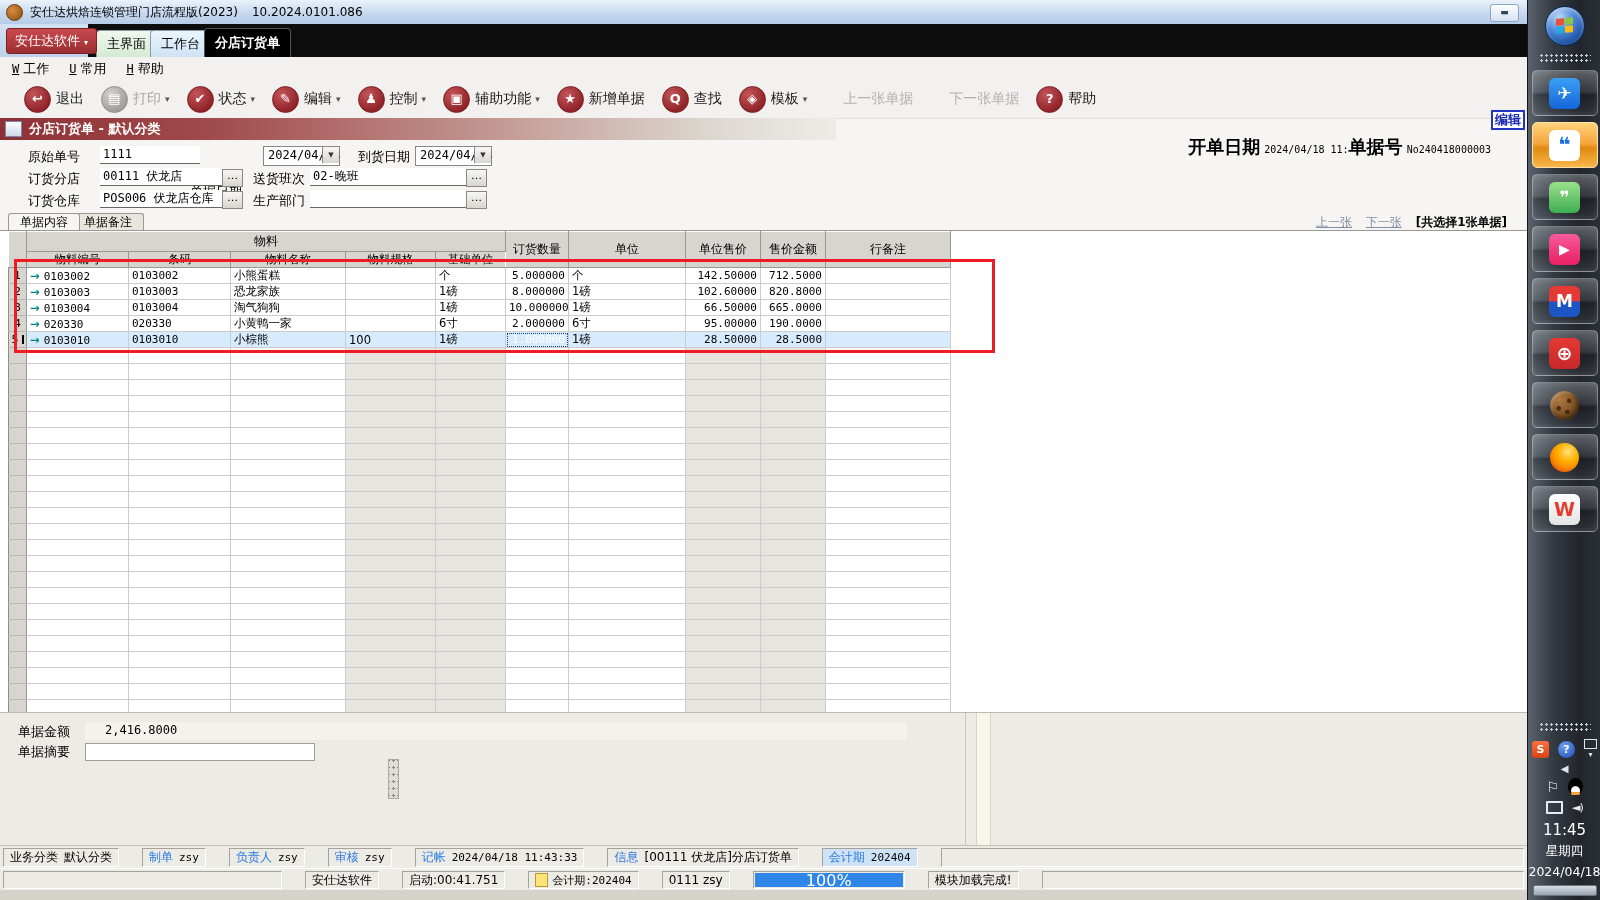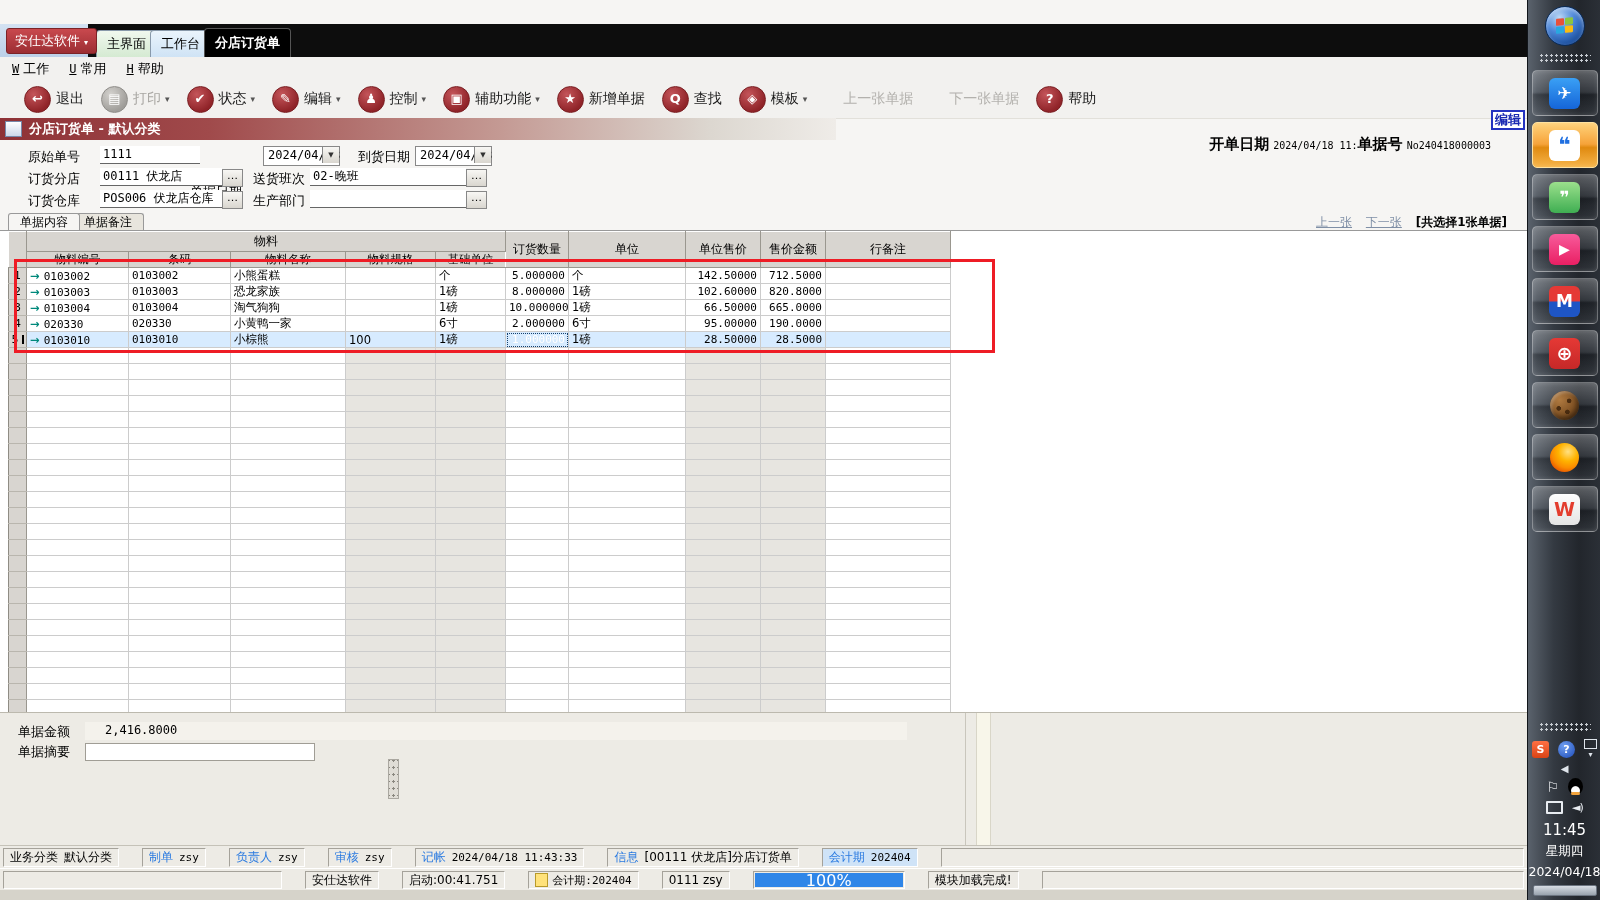--- a/index.html
+++ b/index.html
@@ -38,21 +38,21 @@
   .tbtn .dd{font-size:9px;color:#555;margin-left:4px;}
   .tbtn.disabled{color:#a8a6a2;}
   .tbtn.disabled .tico{background:radial-gradient(circle at 35% 30%,#d4d2ce,#9f9d99 72%);border-color:#8f8d89;}
   .tbtn.nav{color:#b3b1ad;margin-left:36px;}
   
   .docbar{position:absolute;left:0;top:118px;width:836px;height:22px;display:flex;align-items:center;
     background:linear-gradient(to right,#8e3136,#a04a4b 25%,#c49a94 60%,#dcd7d0 85%,#efece8);
     color:#fff;font-weight:bold;font-size:13px;}
   .doc-ico{width:15px;height:14px;background:linear-gradient(#ffffff,#cdd8ea);border:1px solid #7788aa;margin:0 7px 0 5px;}
   .docinfo{position:absolute;top:135px;right:36px;font-size:13px;white-space:nowrap;}
-  .docinfo b{font-size:15px;}
+  .docinfo b{font-size:18px;}
   .docinfo .v{font-family:"DejaVu Sans Mono",monospace;font-size:10px;}
   .editbadge{position:absolute;top:110px;right:2px;border:2px solid #2433c0;background:#fff;color:#1a2ab2;
     font-weight:bold;font-size:13px;line-height:16px;padding:0 2px;}
   
   .flabel{position:absolute;font-size:13px;height:18px;line-height:18px;white-space:nowrap;}
   .finput{position:absolute;height:17px;line-height:17px;background:#fff;border-bottom:1px solid #666;
     font-size:12px;padding-left:3px;font-family:"DejaVu Sans Mono",monospace;white-space:nowrap;overflow:hidden;}
   .fdate{position:absolute;height:18px;background:#fff;border:1px solid #888;font-size:12px;line-height:16px;
     padding-left:4px;font-family:"DejaVu Sans Mono",monospace;}
   .fdate .dbtn{position:absolute;right:0;top:0;width:16px;height:16px;border-left:1px solid #888;
@@ -167,20 +167,26 @@
   .clk2{font-size:12.5px;color:#fff;margin-top:4px;}
   .deskbar{width:62px;height:9px;margin:6px 0 4px;border-radius:2px;border:1px solid #6b7480;
     background:linear-gradient(#d7dde4,#98a2ad);}
 </style>
 </head>
 <body>
 
 <div class="screen">
   <div class="win">
 
+    <div class="titlebar">
+      <span class="app-ico"></span>
+      <span>安仕达烘焙连锁管理门店流程版(2023)</span>
+      <span style="margin-left:14px;">10.2024.0101.086</span>
+      <span class="min-btn">▬</span>
+    </div>
 
     <div class="tabrow">
       <div class="tabstrip">
         <span class="tab t0">主界面</span>
         <span class="tab t1">工作台</span>
         <span class="tab t2">分店订货单</span>
       </div>
       <span class="app-menu-btn">
         <span>安仕达软件</span><span class="dd">▾</span>
       </span>

